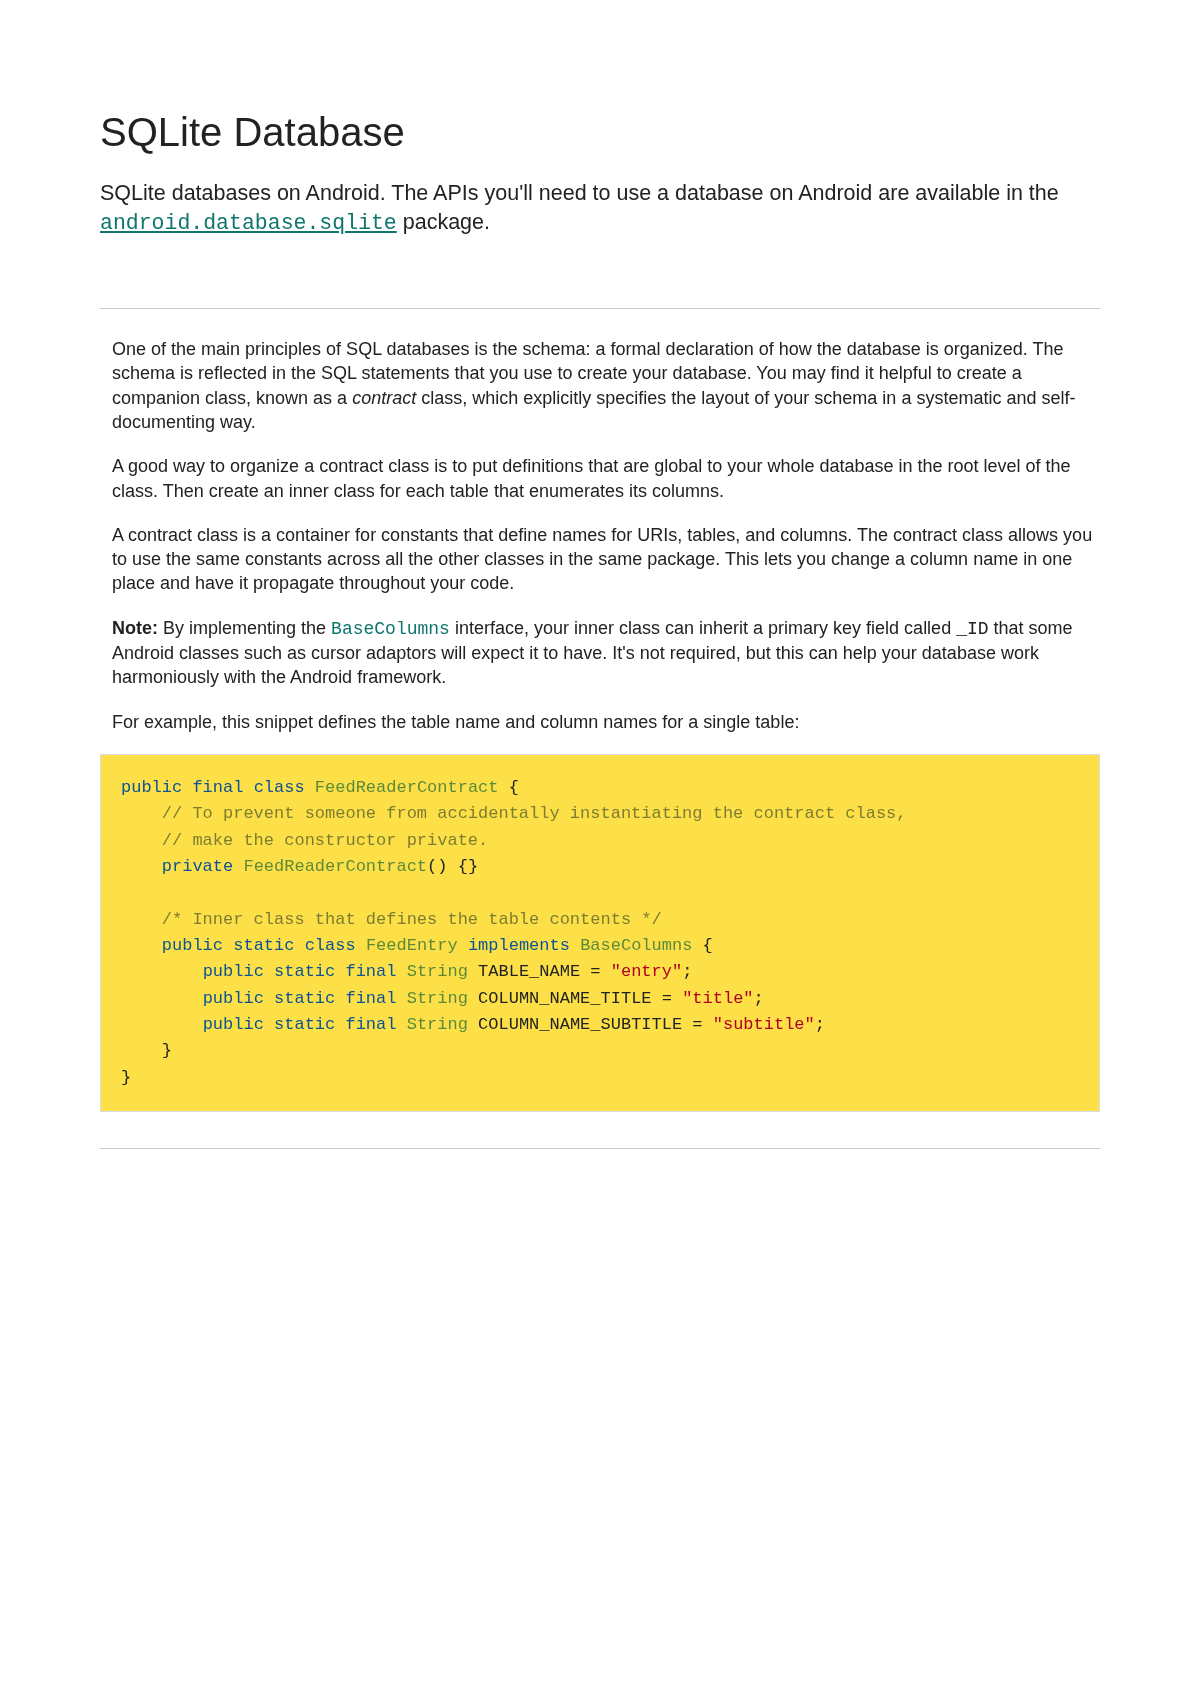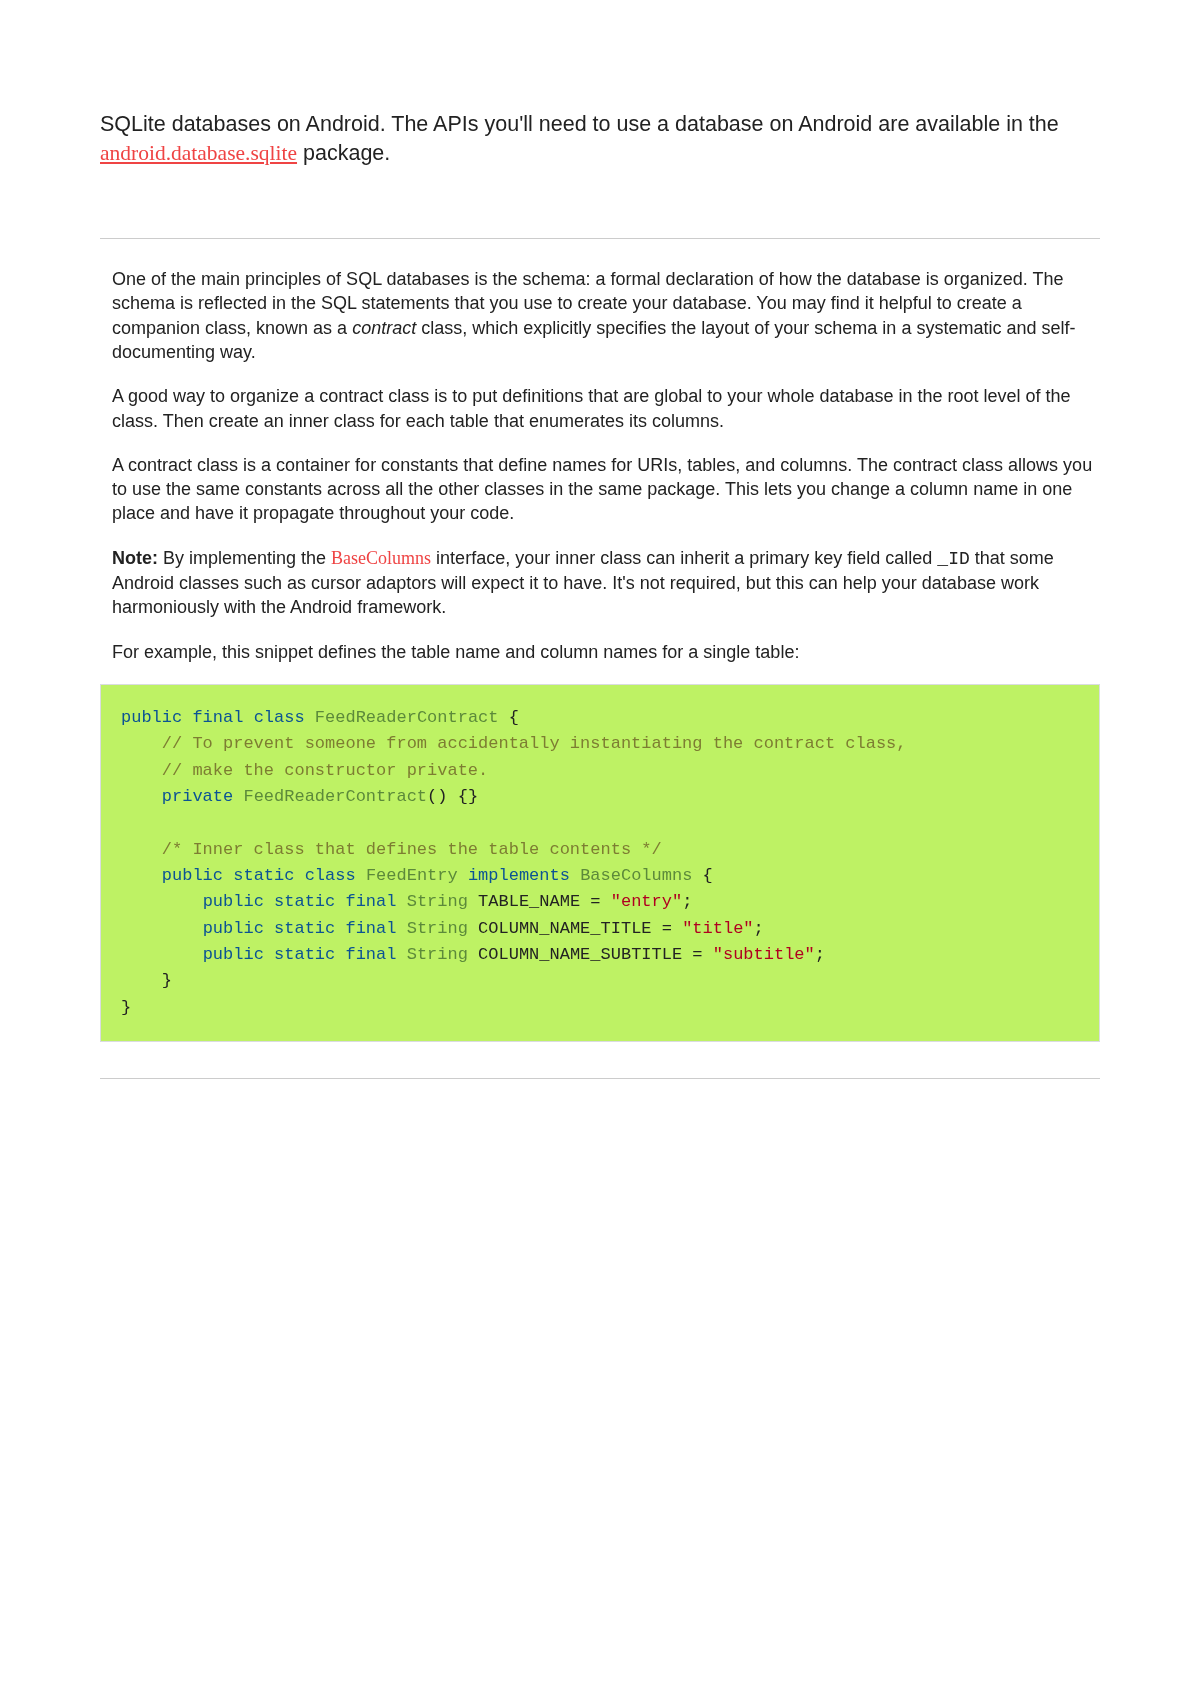--- a/index.html
+++ b/index.html
@@ -43,46 +43,47 @@
     line-height: 1.35;
     margin: 0 0 20px 12px;
     color: #222;
   }
   .italic { font-style: italic; }
   .bold { font-weight: bold; }
   .mono-inline {
     font-family: "Courier New", Courier, monospace;
   }
   .mono-link {
-    font-family: Liberation Serif, serif;
-    color: #ef4444;
+    font-family: Liberation Mono, monospace;
+    color: #0f766e;
     text-decoration: underline;
   }
   .codebox {
     border: 1px solid #dadce0;
-    background: #bef264;
+    background: #fde047;
     padding: 20px 20px;
     font-family: "Courier New", Courier, monospace;
     font-size: 17px;
     line-height: 1.55;
     white-space: pre;
     overflow-x: auto;
     margin: 10px 0 36px 0;
   }
   .kw   { color: #0b5394; } 
   .type { color: #5c8a3a; } 
   .cls  { color: #5c8a3a; } 
   .cmt  { color: #7d7d32; } 
   .str  { color: #b00020; }
 </style>
 </head>
 <body>
 
 <div class="page">
 
+  <h1 class="title">SQLite Database</h1>
 
   <p class="intro">
     <span>SQLite databases on Android. The APIs you'll need to use a database on Android are available in the </span><a href="#" class="mono-link">android.database.sqlite</a><span> package.</span>
   </p>
 
   <hr class="rule">
 
   <p class="body">
     <span>One of the main principles of SQL databases is the schema: a formal declaration of how the database is organized. The schema is reflected in the SQL statements that you use to create your database. You may find it helpful to create a companion class, known as a </span><span class="italic">contract</span><span> class, which explicitly specifies the layout of your schema in a systematic and self-documenting way.</span>
   </p>

